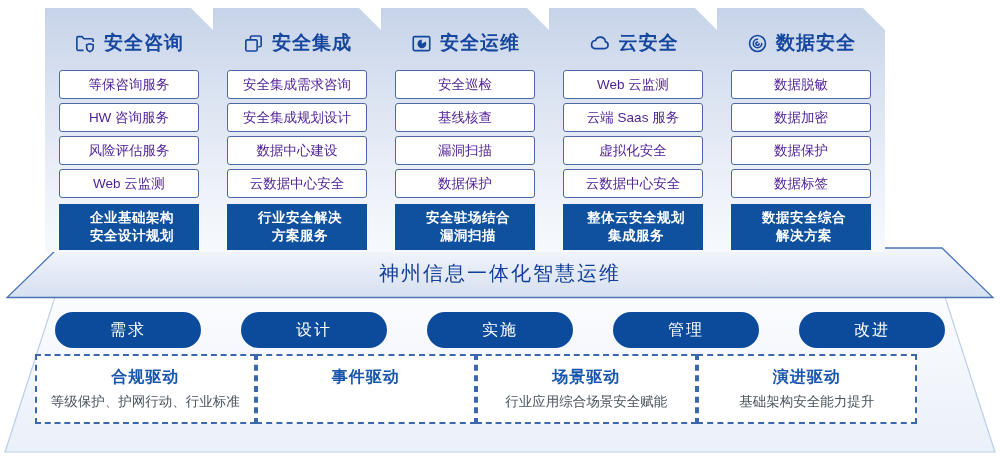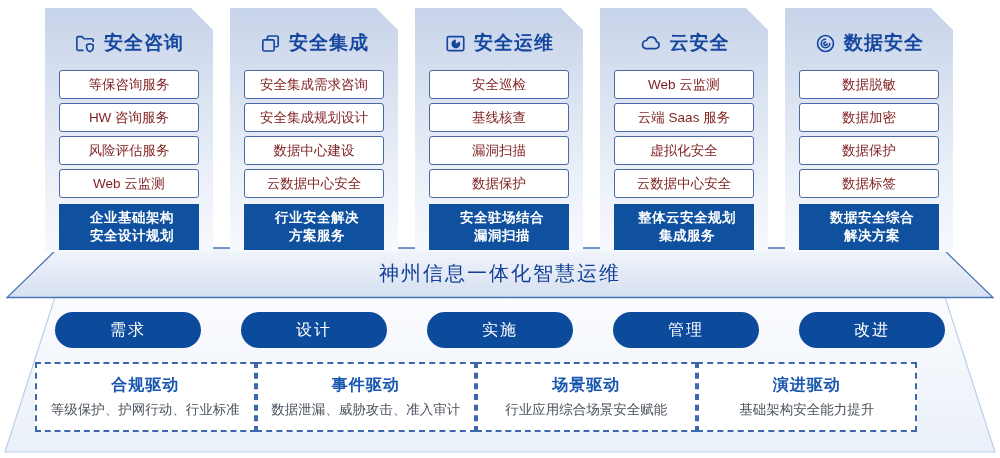--- a/index.html
+++ b/index.html
@@ -4,35 +4,35 @@
 <style>
   * { margin:0; padding:0; box-sizing:border-box; }
   html,body { width:1000px; height:458px; }
   body {
     font-family:"Liberation Sans","DejaVu Sans",sans-serif;
     background:#ffffff; position:relative; overflow:hidden;
   }
   .stage { position:absolute; inset:0; }
 
   
-  .cards { position:absolute; left:45px; top:8px; width:908px; display:flex; gap:17px; z-index:3; }
+  .cards { position:absolute; left:45px; top:8px; width:908px; display:flex; gap:0; z-index:3; }
   .card {
     width:168px; height:244px;
     background:linear-gradient(180deg,#c7d3e9 0%,#dde5f2 40%,#eef2f9 75%,#f6f9fd 100%);
     clip-path:polygon(0 0,146px 0,168px 22px,168px 100%,0 100%);
   }
   .card-head { margin-top:20px; height:30px; display:flex; align-items:center; justify-content:center; gap:7px; }
   .card-head .ttl { font-size:19px; font-weight:bold; color:#16479e; letter-spacing:1px; }
   .card-head svg { display:block; }
   .card-items { margin-top:12px; }
   .item {
     width:140px; height:29px; margin:0 auto 4px auto;
     background:#ffffff; border:1px solid #4a69a5; border-radius:3px;
     display:flex; align-items:center; justify-content:center;
-    font-size:13.5px; color:#7f1d1d; white-space:nowrap;
+    font-size:13.5px; color:#4c1d95; white-space:nowrap;
   }
   .card-foot {
     width:140px; height:46px; margin:6px auto 0 auto;
     background:#0f509f; color:#ffffff; font-weight:bold; font-size:13.5px;
     display:flex; align-items:center; justify-content:center; text-align:center;
     white-space:pre-line; line-height:1.35; letter-spacing:0.5px;padding-left:6px;
   }
 
   
   .banner { position:absolute; left:0; top:247px; width:1000px; height:52px; z-index:2; }
@@ -46,21 +46,21 @@
   .platform { position:absolute; left:0; top:296px; width:1000px; height:160px; z-index:1; }
   .platform > svg { position:absolute; left:0; top:0; }
 
   .pills { position:absolute; left:55px; top:16px; width:890px; display:flex; justify-content:space-between; }
   .pill {
     width:146px; height:36px; border-radius:18px; background:#0c4b9c;
     color:#ffffff; font-size:16px; font-weight:normal; letter-spacing:2px;
     display:flex; align-items:center; justify-content:center;
   }
 
-  .drivers { position:absolute; left:35px; top:66px; width:882px; display:flex; justify-content:space-between; }
+  .drivers { position:absolute; left:35px; top:58px; width:882px; display:flex; justify-content:space-between; }
   .driver {
     width:225px; height:70px; background:#ffffff;
     border:2px dashed #3b67ae; text-align:center;
   }
   .driver-title { margin-top:11px; font-size:16px; font-weight:bold; color:#1856ae; letter-spacing:1px; }
   .driver-desc { margin-top:5px; font-size:13.5px; color:#4a525c; white-space:nowrap; }
 </style>
 </head>
 <body>
 
@@ -202,21 +202,20 @@
       <div class="pill">改进</div>
     </div>
 
     <div class="drivers">
       <div class="driver">
         <div class="driver-title">合规驱动</div>
         <div class="driver-desc">等级保护、护网行动、行业标准</div>
       </div>
       <div class="driver">
         <div class="driver-title">事件驱动</div>
-        <div class="driver-desc">数据泄漏、威胁攻击、准入审计</div>
       </div>
       <div class="driver">
         <div class="driver-title">场景驱动</div>
         <div class="driver-desc">行业应用综合场景安全赋能</div>
       </div>
       <div class="driver">
         <div class="driver-title">演进驱动</div>
         <div class="driver-desc">基础架构安全能力提升</div>
       </div>
     </div>

